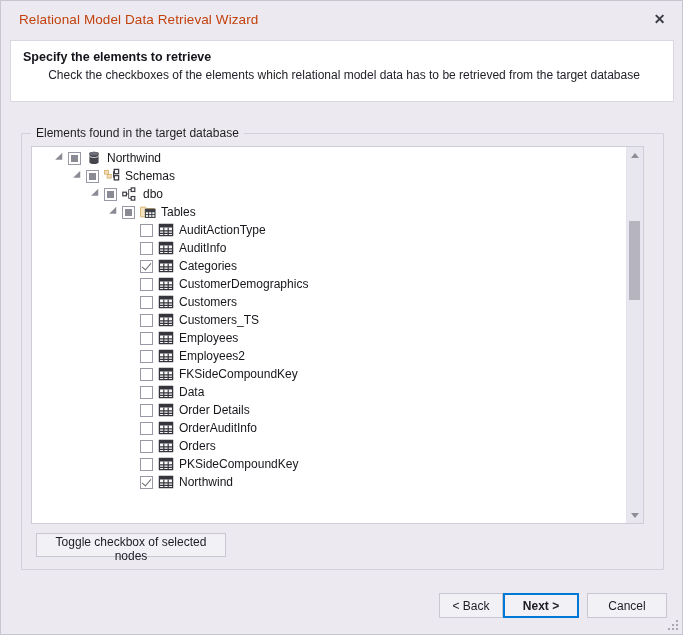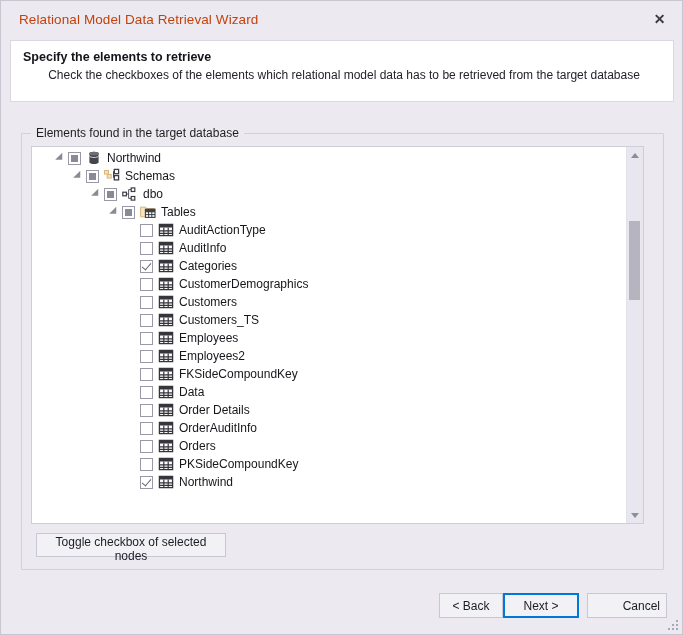--- a/index.html
+++ b/index.html
@@ -253,22 +253,22 @@
     height: 25px;
     box-sizing: border-box;
     background: #f2f1f6;
     border: 1px solid #c9c7d2;
     font-family: "Liberation Sans", sans-serif;
     font-size: 12px;
     color: #1c1c24;
     cursor: pointer;
   }
   .btn-back   { left: 426px; width: 64px; margin-left: 12px; }
-  .btn-next   { left: 502px; width: 76px; border: 2px solid #0078d7; background: #f2f1f6; }
-  .btn-cancel { left: 586px; width: 80px; text-align: right; }
+  .btn-next   { left: 502px; width: 76px; border: 2px solid #0078d7; background: #f2f1f6; font-weight: bold; }
+  .btn-cancel { left: 586px; width: 80px; }
 
   
   .grip {
     position: absolute;
     right: 4px; bottom: 4px;
     width: 10px; height: 10px;
   }
   .grip i {
     position: absolute;
     width: 2px; height: 2px;

